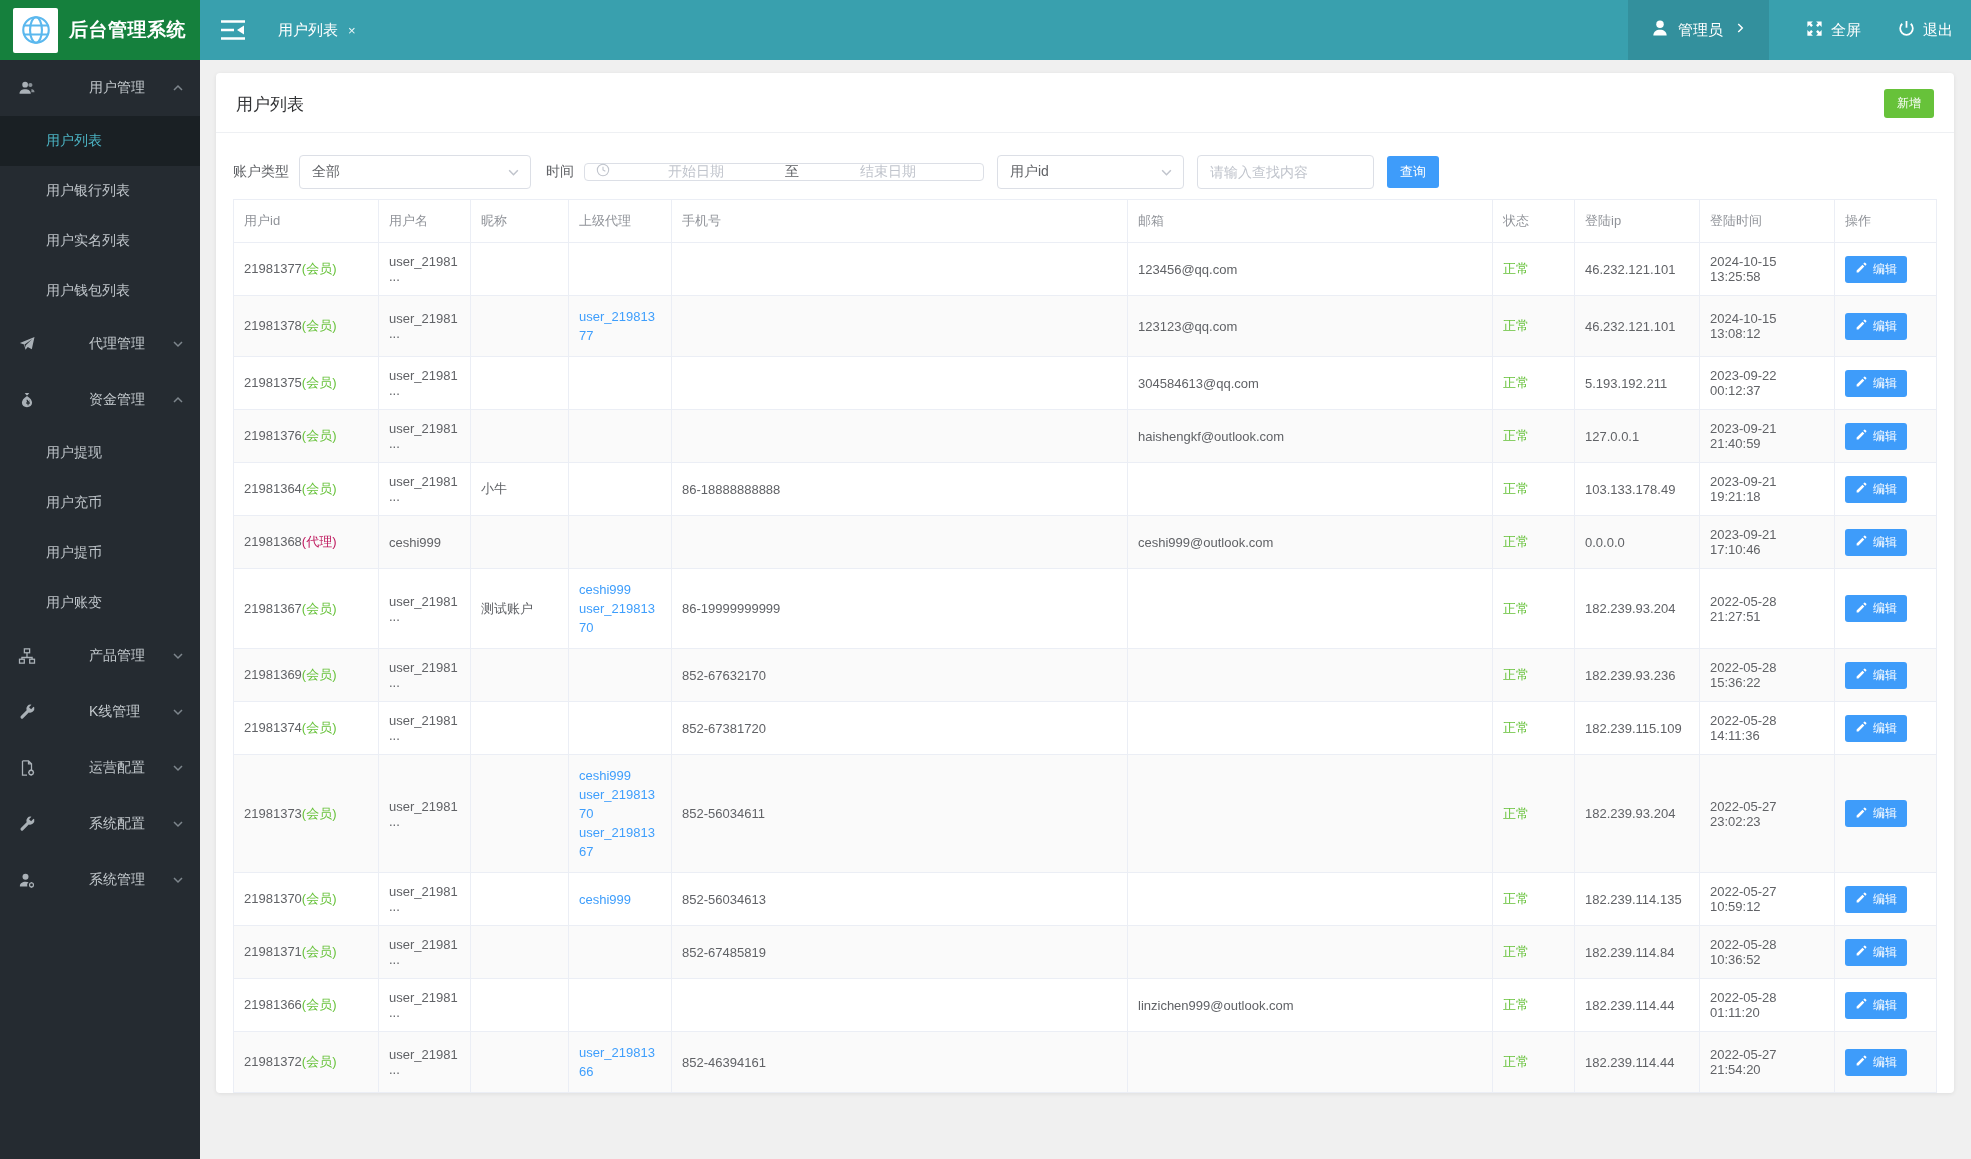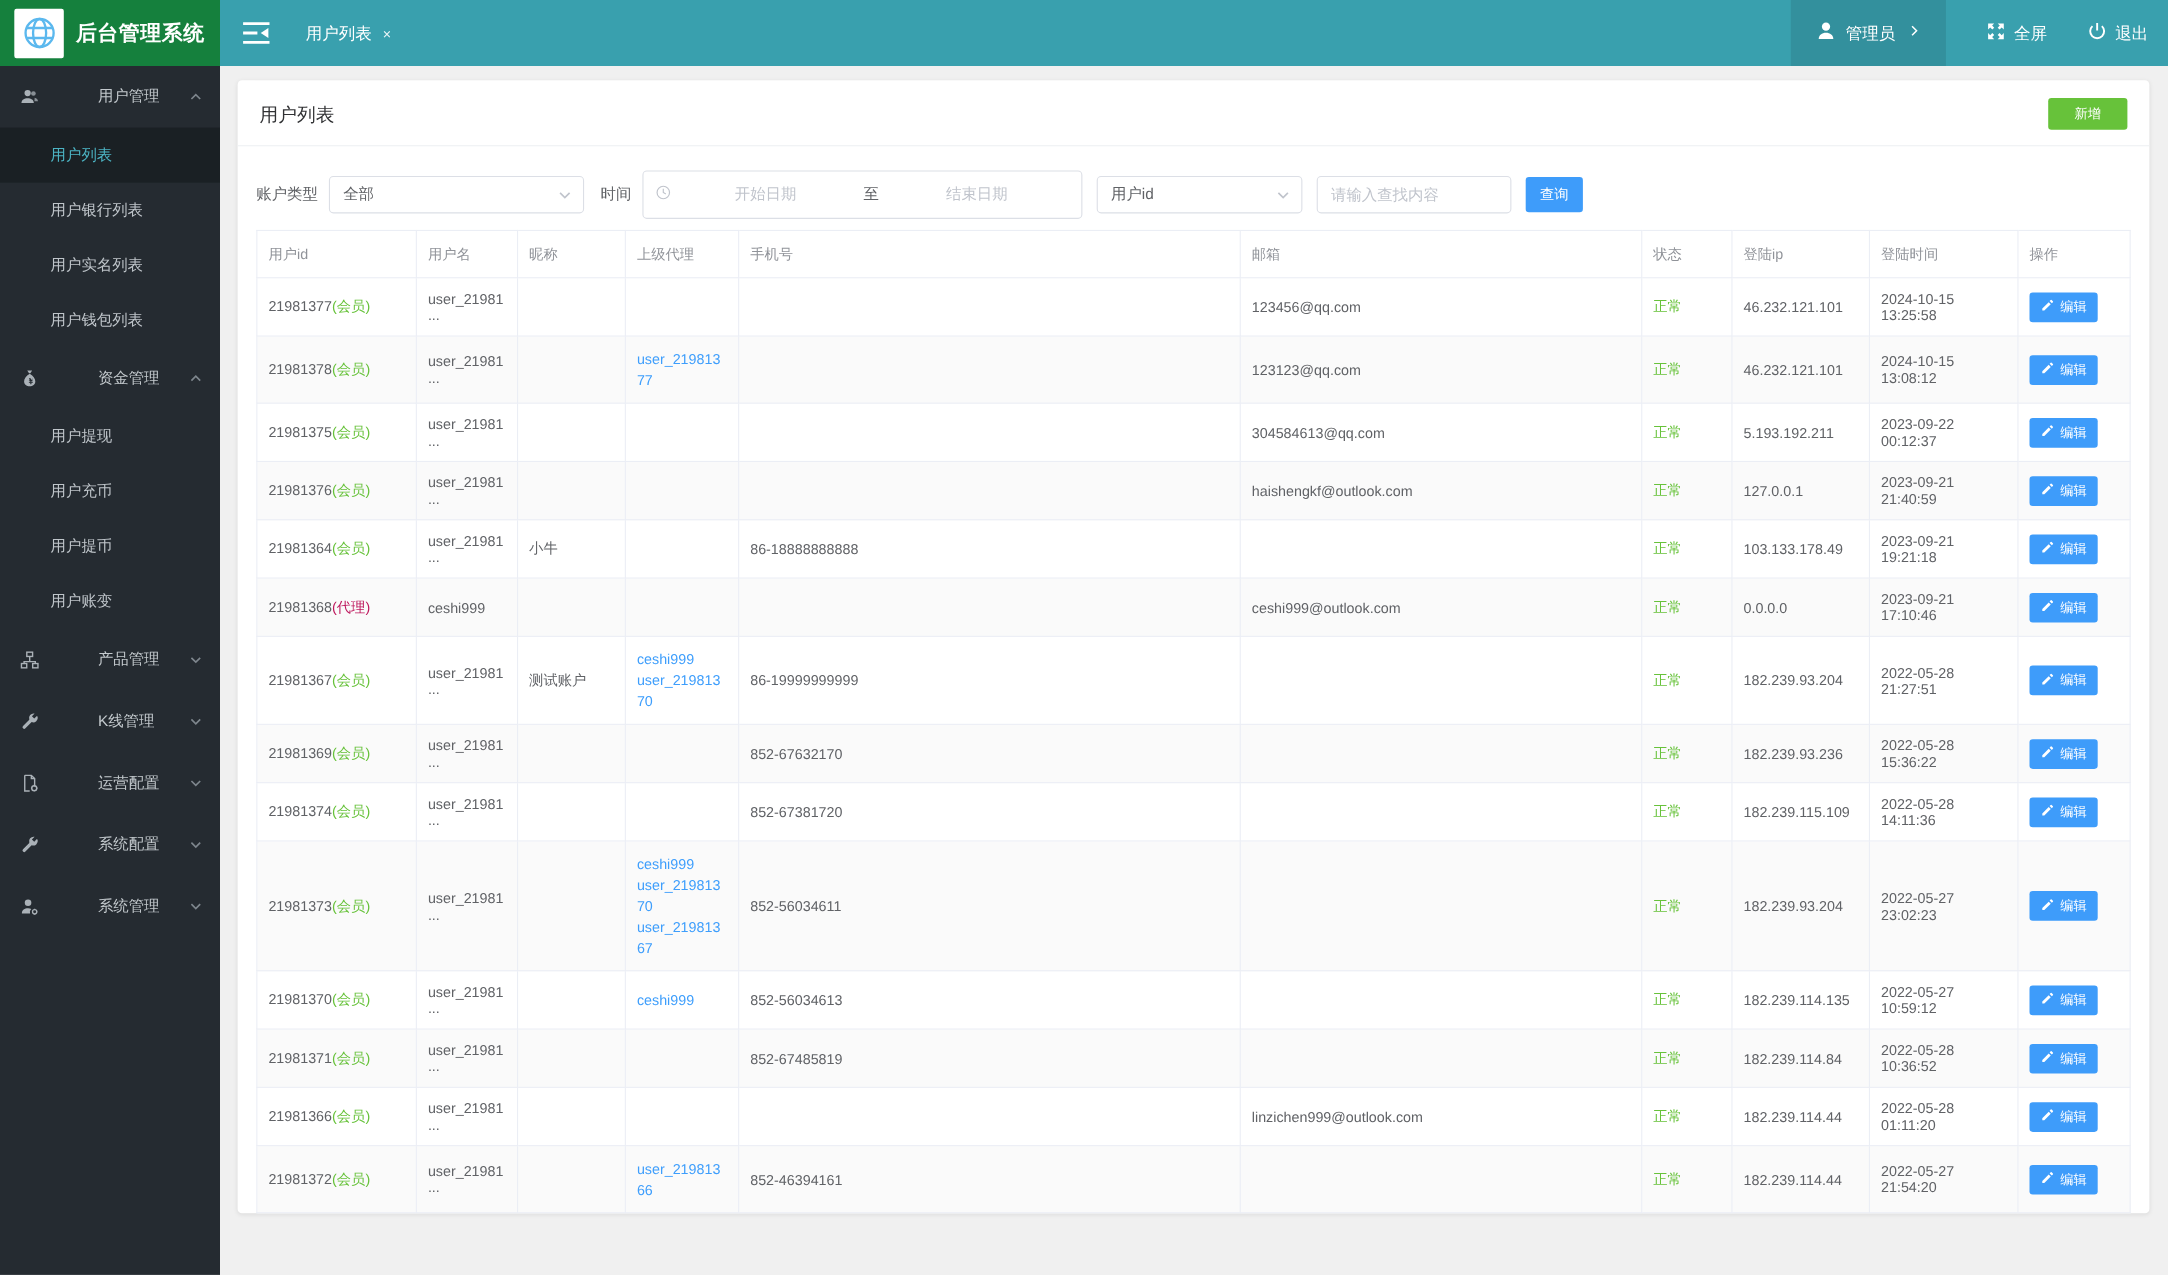--- a/index.html
+++ b/index.html
@@ -32,29 +32,29 @@
   .admin-block .txt { margin:0 10px 0 8px; font-size:15px; }
   .tb-btn { display:flex; align-items:center; margin-left:36px; font-size:15px; cursor:pointer; }
   .tb-btn:last-child { margin-right:28px; }
   .tb-btn svg { margin-right:7px; }
 
   
   .content { padding:13px 27px 0 16px; flex:1; }
   .card { background:#fff; border-radius:4px; box-shadow:0 1px 4px rgba(0,0,0,.08); min-height:770px; }
   .card-header { position:relative; padding:20px 20px 16px; border-bottom:1px solid #eef0f3; }
   .card-title { font-size:17px; color:#303133; }
-  .add-btn { position:absolute; right:20px; top:16px; background:#67c23a; color:#fff; border:none; border-radius:3px; font-size:12px; padding:6px 24px; cursor:pointer; }
+  .add-btn { position:absolute; right:20px; top:16px; background:#67c23a; color:#fff; border:none; border-radius:3px; font-size:12px; padding:6px 13px; cursor:pointer; }
 
   .filter-row { display:flex; align-items:center; padding:22px 8px 0 17px; }
   .f-label { font-size:14px; color:#606266; margin-right:10px; white-space:nowrap; }
   .sel { height:34px; border:1px solid #dcdfe6; border-radius:4px; background:#fff; display:flex; align-items:center; padding:0 10px 0 12px; color:#606266; font-size:14px; cursor:pointer; }
   .sel .sel-chev { margin-left:auto; color:#c0c4cc; display:inline-flex; }
   .sel1 { width:232px; margin-right:15px; }
   .sel2 { width:187px; margin-right:13px; }
-  .daterange { width:400px; height:44px; border:1px solid #dcdfe6; border-radius:4px; background:#fff; display:flex; align-items:center; padding:0 10px; margin-right:13px; }
+  .daterange { width:400px; height:18px; border:1px solid #dcdfe6; border-radius:4px; background:#fff; display:flex; align-items:center; padding:0 10px; margin-right:13px; }
   .daterange .ph { flex:1; text-align:center; color:#c0c4cc; font-size:14px; }
   .daterange .sep { color:#606266; font-size:14px; padding:0 4px; }
   .search-input { width:177px; height:34px; border:1px solid #dcdfe6; border-radius:4px; padding:0 12px; font-size:14px; color:#606266; margin-right:13px; }
   .search-input::placeholder { color:#c0c4cc; }
   .query-btn { height:32px; background:#3e9cfa; border:none; border-radius:3px; color:#fff; font-size:13px; padding:0 13px; cursor:pointer; }
 
   
   .table-wrap { padding:10px 17px 0 17px; }
   table { width:100%; border-collapse:collapse; table-layout:fixed; font-size:13px; }
   th,td { border:1px solid #ebeef5; padding:11px 10px; text-align:left; color:#606266; word-wrap:break-word; }
@@ -104,20 +104,33 @@
           <span>用户列表</span>
         </div>
         <div class="submenu-item">
           <span>用户银行列表</span>
         </div>
         <div class="submenu-item">
           <span>用户实名列表</span>
         </div>
         <div class="submenu-item">
           <span>用户钱包列表</span>
+        </div>
+        <div class="menu-item">
+          <span class="mi-icon">
+            <svg viewBox="0 0 24 24" fill="currentColor">
+              <path d="M22 2.5L2.5 10.7l5.6 2.1L10 19.5l3-3.6 5.4 3.1zM8.8 12.6L19 5.2l-8.6 8.5v3z"></path>
+            </svg>
+          </span>
+          <span class="mi-label">代理管理</span>
+          <span class="chev ">
+            <svg viewBox="0 0 12 12" fill="none" stroke="currentColor" stroke-width="1.5">
+              <path d="M2 4l4 4 4-4"></path>
+            </svg>
+          </span>
         </div>
         <div class="menu-item">
           <span class="mi-icon">
             <svg viewBox="0 0 24 24" fill="currentColor">
               <path d="M9 2.5h6l-2.2 3.2h-1.6z"></path>
               <path d="M12 6.5c-4.6 2.9-6.8 6-6.8 9.3 0 3.8 3 5.7 6.8 5.7s6.8-1.9 6.8-5.7c0-3.3-2.2-6.4-6.8-9.3zm-.7 5h1.4l1.5 2.4 1.5-2.4-.9 3h1v1h-1.7v.9h1.7v1h-1.7v1.6h-1.4v-1.6h-1.7v-1h1.7v-.9h-1.7v-1h1z" fill-rule="evenodd"></path>
             </svg>
           </span>
           <span class="mi-label">资金管理</span>
           <span class="chev up">

